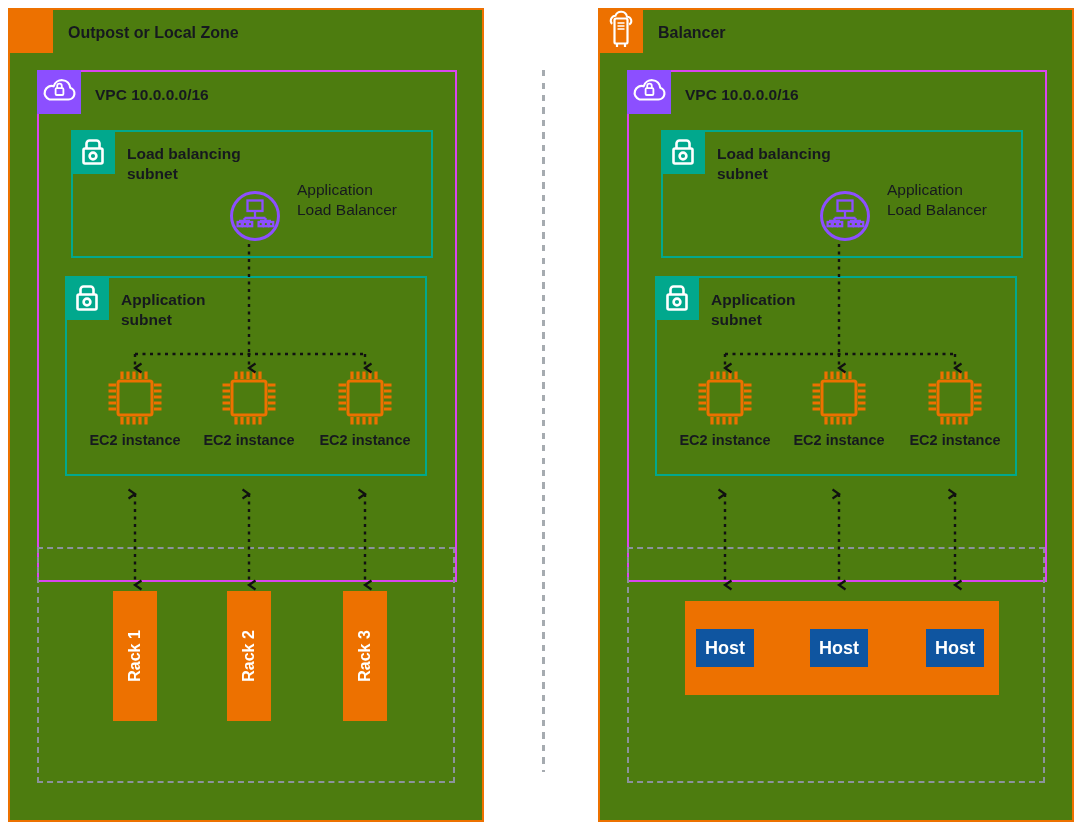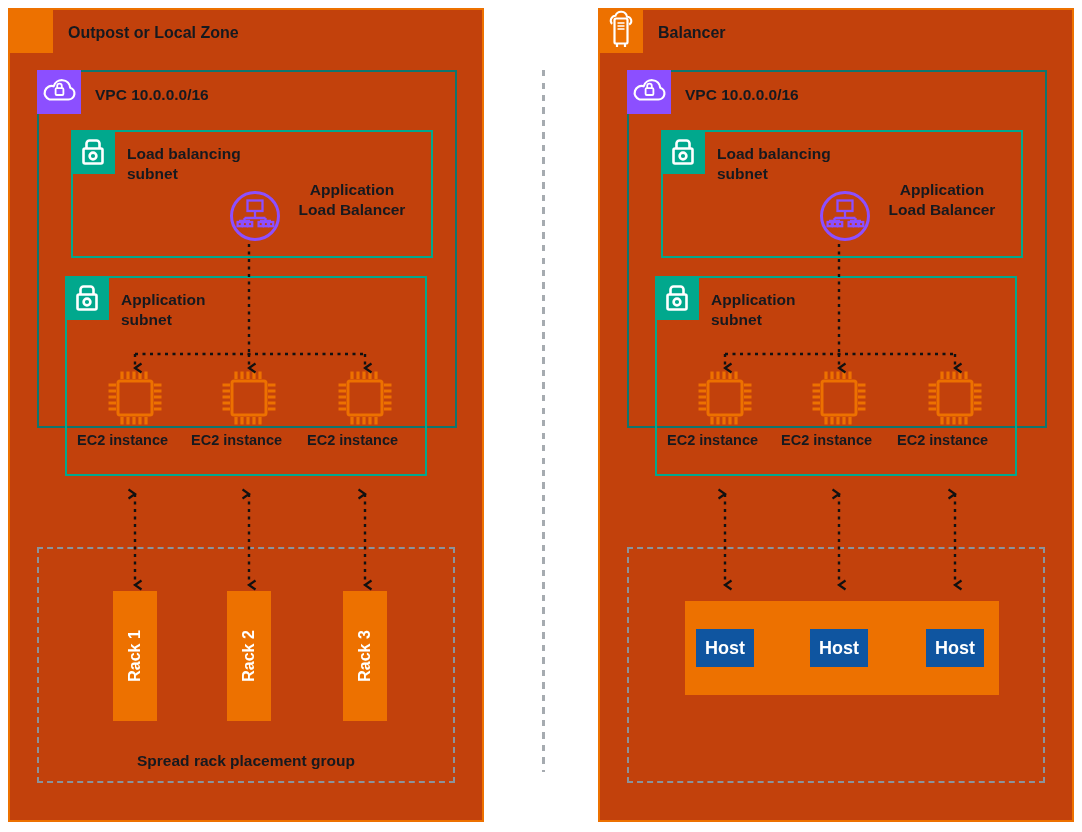--- a/index.html
+++ b/index.html
@@ -2,57 +2,57 @@
 <html><head>
 <meta charset="utf-8">
 <style>
   html,body{margin:0;padding:0;background:#fff;}
   .canvas{
     position:relative;width:1082px;height:832px;background:#ffffff;
     font-family:"Liberation Sans",sans-serif;color:#16191F;overflow:hidden;
   }
   .panel{
     position:absolute;top:8px;width:476px;height:814px;
-    border:2px solid #ED7100;background:#c2410c;box-sizing:border-box;
+    border:2px solid #ED7100;background:#4d7c0f;box-sizing:border-box;
   }
   .panel-left{left:8px;}
   .panel-right{left:598px;}
   .corner-badge{
     position:absolute;left:-2px;top:-2px;width:45px;height:45px;background:#ED7100;
     display:flex;align-items:center;justify-content:center;
   }
   .panel-title{
     position:absolute;left:58px;top:14px;font-size:16px;font-weight:bold;white-space:nowrap;
   }
   .vpc-box{
-    position:absolute;left:27px;top:60px;width:420px;height:358px;
-    border:2px solid #0f766e;box-sizing:border-box;
+    position:absolute;left:27px;top:60px;width:420px;height:512px;
+    border:2px solid #d946ef;box-sizing:border-box;
   }
   .badge{
     position:absolute;left:-2px;top:-2px;width:44px;height:44px;
     display:flex;align-items:center;justify-content:center;
   }
   .badge.purple{background:#8C4FFF;}
   .badge.teal{background:#01A88D;}
   .box-title{
     position:absolute;left:54px;top:12px;font-size:15.5px;font-weight:bold;line-height:1.3;
   }
   .box-title.one-line{top:13px;white-space:nowrap;}
   .box-title.wrap{width:130px;}
   .subnet{
     position:absolute;border:2px solid #01A88D;box-sizing:border-box;background:transparent;
   }
   .subnet.lb{left:32px;top:58px;width:362px;height:128px;}
   .subnet.app{left:26px;top:204px;width:362px;height:200px;}
   .alb-icon{position:absolute;left:156px;top:58px;width:52px;height:52px;}
   .alb-label{
     position:absolute;left:224px;top:48px;width:110px;
-    font-size:15.5px;font-weight:bold;line-height:1.3;text-align:center;
-  }
-  .ec2-unit{position:absolute;width:116px;text-align:left;}
+    font-size:15.5px;font-weight:normal;line-height:1.3;
+  }
+  .ec2-unit{position:absolute;width:116px;text-align:center;}
   .ec2-unit .chip{width:56px;height:56px;margin:0 auto;}
   .ec2-label{margin-top:6px;font-size:14.5px;font-weight:bold;white-space:nowrap;}
   .pgroup{
     position:absolute;left:27px;top:537px;width:418px;height:236px;
     border:2px dashed #8B939C;box-sizing:border-box;
   }
   .pgroup-label{
     position:absolute;left:0;top:203px;width:100%;text-align:center;
     font-size:15.5px;font-weight:bold;
   }
@@ -205,21 +205,20 @@
     <div class="pgroup">
       <div class="rack" style="left:74px;">
         <span class="rack-label">Rack 1</span>
       </div>
       <div class="rack" style="left:188px;">
         <span class="rack-label">Rack 2</span>
       </div>
       <div class="rack" style="left:304px;">
         <span class="rack-label">Rack 3</span>
       </div>
-      <div class="pgroup-label">Spread rack placement group</div>
     </div>
   </section>
 
   <section class="panel panel-right">
     <div class="corner-badge">
       <svg width="45" height="45" viewBox="0 0 45 45">
         <path d="M14,16 a5,5 0 0 1 3.5,-8.3 a6,6 0 0 1 11.5,1 a4.3,4.3 0 0 1 2.2,8" fill="none" stroke="#fff" stroke-width="2"></path>
         <rect x="16.5" y="10.5" width="13" height="25" rx="1.5" fill="#ED7100" stroke="#fff" stroke-width="2.2"></rect>
         <path d="M19.5,15 h7 M19.5,18 h7 M19.5,21 h7" stroke="#fff" stroke-width="1.6" fill="none"></path>
         <path d="M19,35.5 V39 M27,35.5 V39" stroke="#fff" stroke-width="2.2" fill="none"></path>

